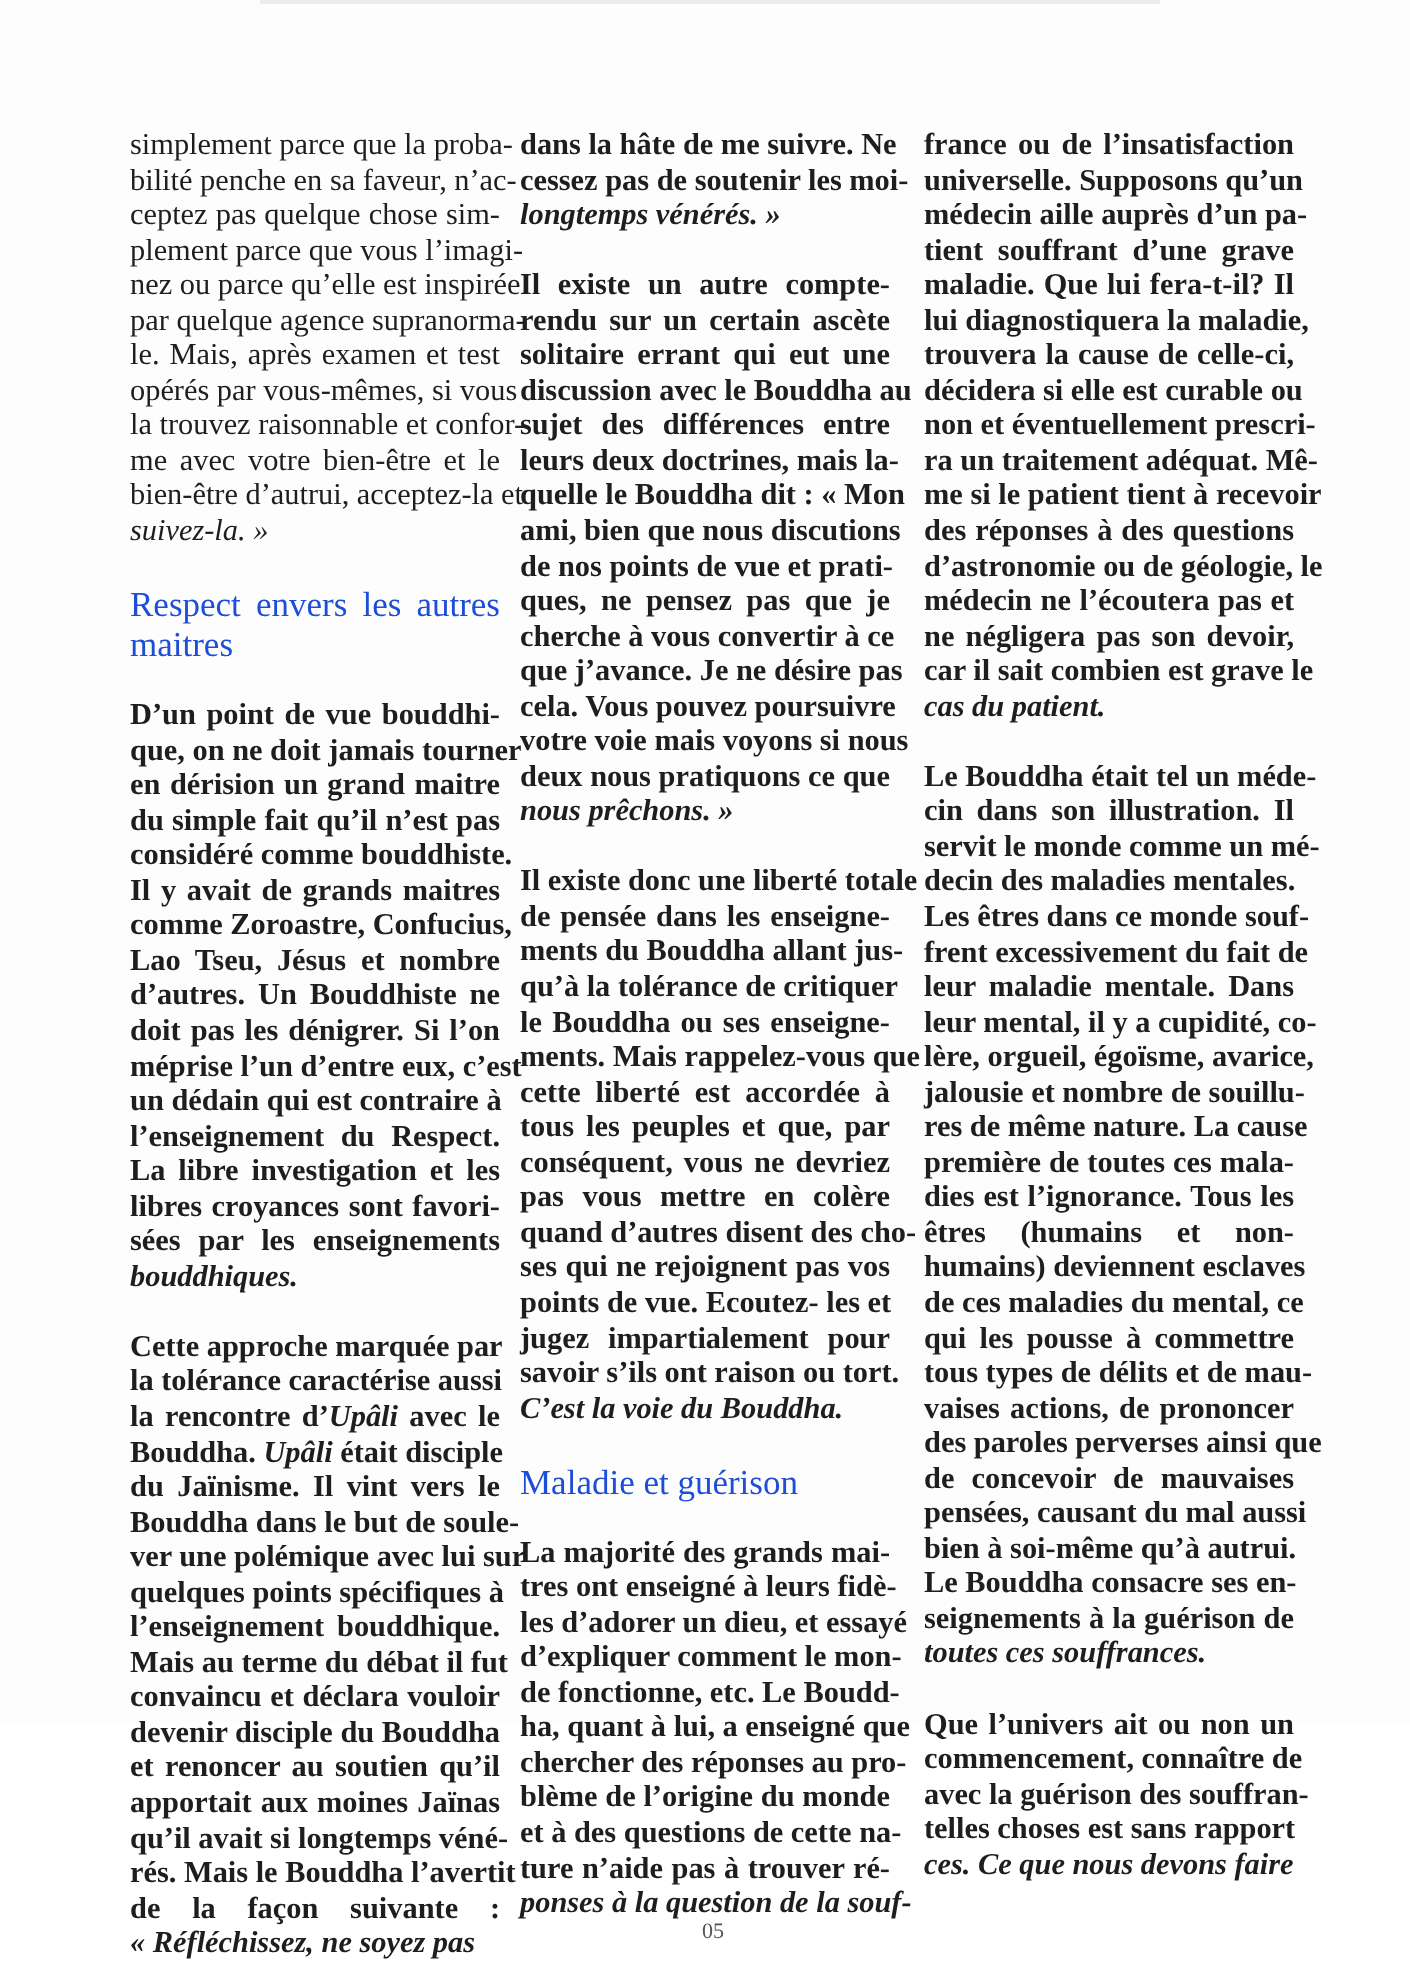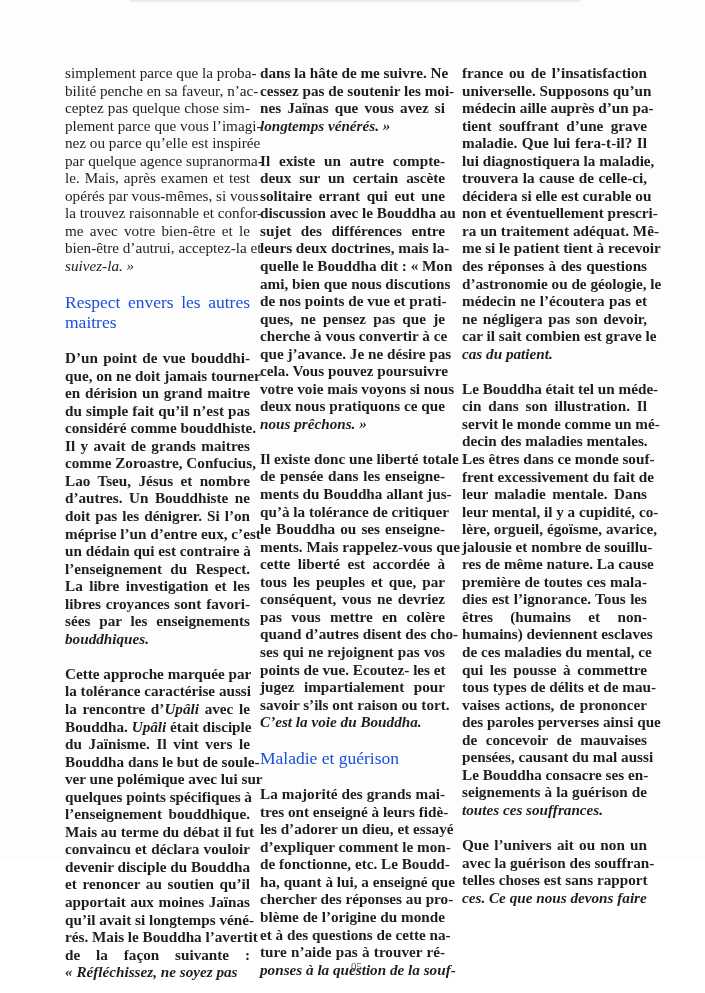--- a/index.html
+++ b/index.html
@@ -93,26 +93,25 @@
         <span class="line">qu’il avait si longtemps véné-</span>
         <span class="line">rés. Mais le Bouddha l’avertit</span>
         <span class="line">de la façon suivante :</span>
         <span class="line last">« Réfléchissez, ne soyez pas</span>
       </div>
     </div>
   <div class="col col2">
       <div class="p bold">
         <span class="line">dans la hâte de me suivre. Ne</span>
         <span class="line">cessez pas de soutenir les moi-</span>
-        <span class="line">nes Jaïnas que vous avez si</span>
         <span class="line last">longtemps vénérés. »</span>
       </div>
       <div class="p bold">
         <span class="line">Il existe un autre compte-</span>
-        <span class="line">deux sur un certain ascète</span>
+        <span class="line">rendu sur un certain ascète</span>
         <span class="line">solitaire errant qui eut une</span>
         <span class="line">discussion avec le Bouddha au</span>
         <span class="line">sujet des différences entre</span>
         <span class="line">leurs deux doctrines, mais la-</span>
         <span class="line">quelle le Bouddha dit : « Mon</span>
         <span class="line">ami, bien que nous discutions</span>
         <span class="line">de nos points de vue et prati-</span>
         <span class="line">ques, ne pensez pas que je</span>
         <span class="line">cherche à vous convertir à ce</span>
         <span class="line">que j’avance. Je ne désire pas</span>
@@ -190,26 +189,28 @@
         <span class="line">dies est l’ignorance. Tous les</span>
         <span class="line">êtres (humains et non-</span>
         <span class="line">humains) deviennent esclaves</span>
         <span class="line">de ces maladies du mental, ce</span>
         <span class="line">qui les pousse à commettre</span>
         <span class="line">tous types de délits et de mau-</span>
         <span class="line">vaises actions, de prononcer</span>
         <span class="line">des paroles perverses ainsi que</span>
         <span class="line">de concevoir de mauvaises</span>
         <span class="line">pensées, causant du mal aussi</span>
+        <span class="line">bien à soi-même qu’à autrui.</span>
         <span class="line">Le Bouddha consacre ses en-</span>
         <span class="line">seignements à la guérison de</span>
         <span class="line last">toutes ces souffrances.</span>
       </div>
       <div class="p bold">
         <span class="line">Que l’univers ait ou non un</span>
+        <span class="line">commencement, connaître de</span>
         <span class="line">avec la guérison des souffran-</span>
         <span class="line">telles choses est sans rapport</span>
         <span class="line last">ces. Ce que nous devons faire</span>
       </div>
     </div>
 
   <div class="page-number">05</div>
 </div>
 
 </body></html>

